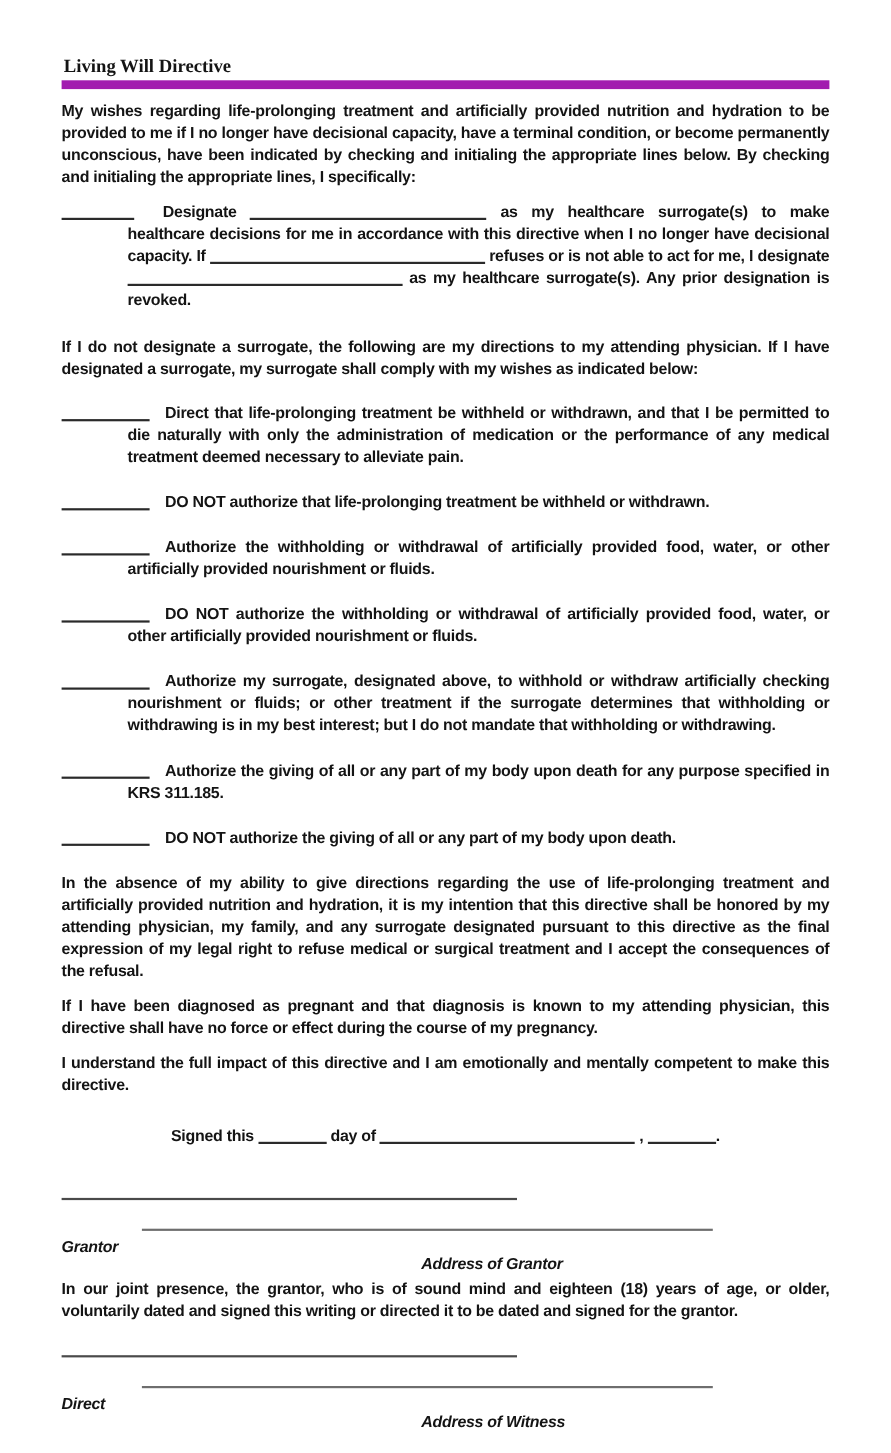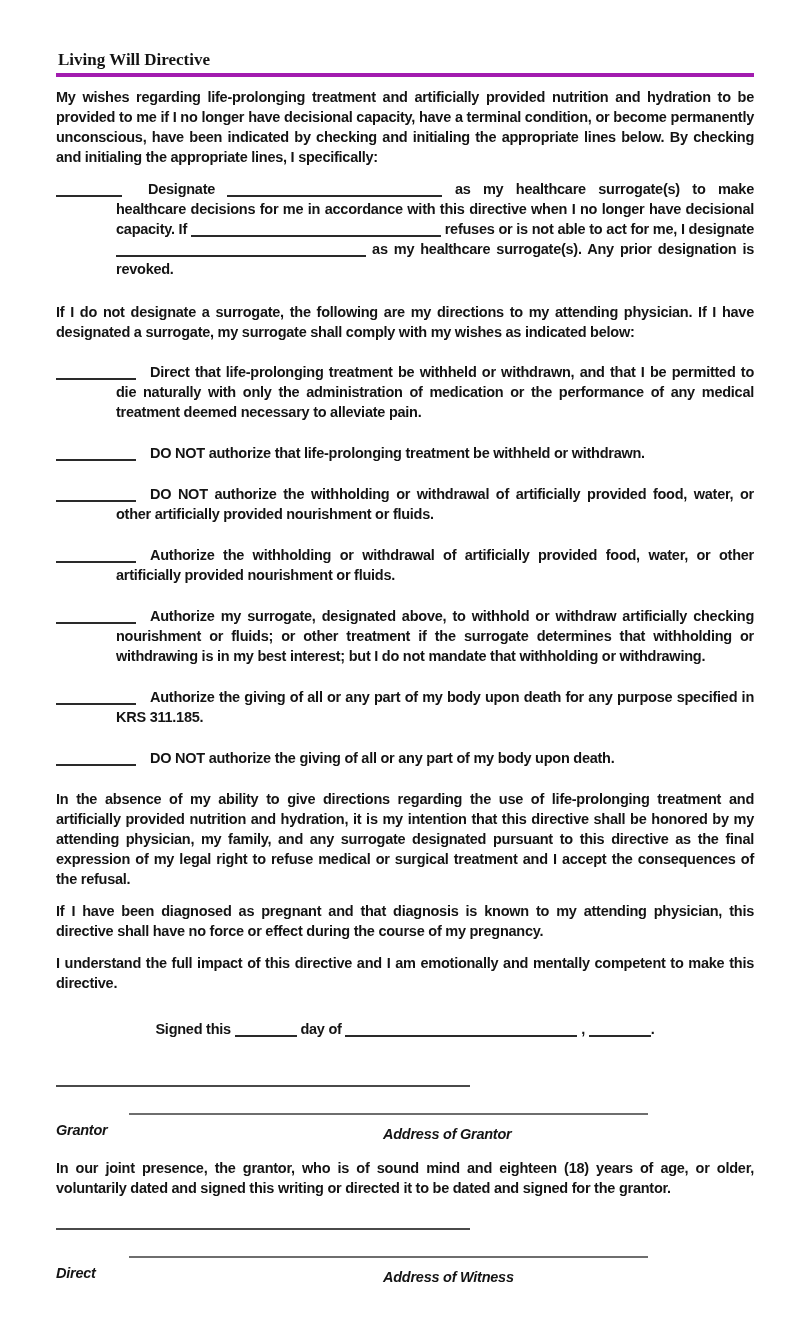--- a/index.html
+++ b/index.html
@@ -18,21 +18,21 @@
     letter-spacing: -0.25px;
   }
 
   .doc-title {
     font-family: "Liberation Serif", serif;
     font-size: 17px;
     font-weight: bold;
     letter-spacing: 0;
     margin: 0;
     padding: 0 0 3px 2px;
-    border-bottom: 4px solid #a21caf;
+    border-bottom: 8px solid #a21caf;
   }
 
   p.para {
     text-align: justify;
     margin: 10px 0 12px 0;
   }
   p.para.tight { margin-bottom: 10px; }
 
   
   p.item {
@@ -75,21 +75,21 @@
   }
   .sig-labels {
     position: relative;
     margin-top: 5px;
     height: 20px;
   }
   .sig-label { letter-spacing: -0.25px; font-style: italic; }
   .sig-label.addr {
     position: absolute;
     left: 327px;
-    top: 4px;
+    top: 16px;
   }
 </style>
 </head>
 <body>
 
 <div class="page">
 
   <h1 class="doc-title">Living Will Directive</h1>
 
   <p class="para">My wishes regarding life-prolonging treatment and artificially provided nutrition and hydration to be provided to me if I no longer have decisional capacity, have a terminal condition, or become permanently unconscious, have been indicated by checking and initialing the appropriate lines below.  By checking and initialing the appropriate lines, I specifically:</p>
@@ -108,25 +108,25 @@
 
   <p class="item" style="margin-top:20px">
     <span class="blank initial-blank-b"></span><span>Direct that life-prolonging treatment be withheld or withdrawn, and that I be permitted to die naturally with only the administration of medication or the performance of any medical treatment deemed necessary to alleviate pain.</span>
   </p>
 
   <p class="item">
     <span class="blank initial-blank-b"></span><span>DO NOT authorize that life-prolonging treatment be withheld or withdrawn.</span>
   </p>
 
   <p class="item">
-    <span class="blank initial-blank-b"></span><span>DO NOT authorize the withholding or withdrawal of artificially provided food, water, or other artificially provided nourishment or fluids.</span>
+    <span class="blank initial-blank-b"></span><span>Authorize the withholding or withdrawal of artificially provided food, water, or other artificially provided nourishment or fluids.</span>
   </p>
 
   <p class="item">
-    <span class="blank initial-blank-b"></span><span>Authorize the withholding or withdrawal of artificially provided food, water, or other artificially provided nourishment or fluids.</span>
+    <span class="blank initial-blank-b"></span><span>DO NOT authorize the withholding or withdrawal of artificially provided food, water, or other artificially provided nourishment or fluids.</span>
   </p>
 
   <p class="item">
     <span class="blank initial-blank-b"></span><span>Authorize my surrogate, designated above, to withhold or withdraw artificially checking nourishment or fluids; or other treatment if the surrogate determines that withholding or withdrawing is in my best interest; but I do not mandate that withholding or withdrawing.</span>
   </p>
 
   <p class="item">
     <span class="blank initial-blank-b"></span><span>Authorize the giving of all or any part of my body upon death for any purpose specified in KRS 311.185.</span>
   </p>
 

